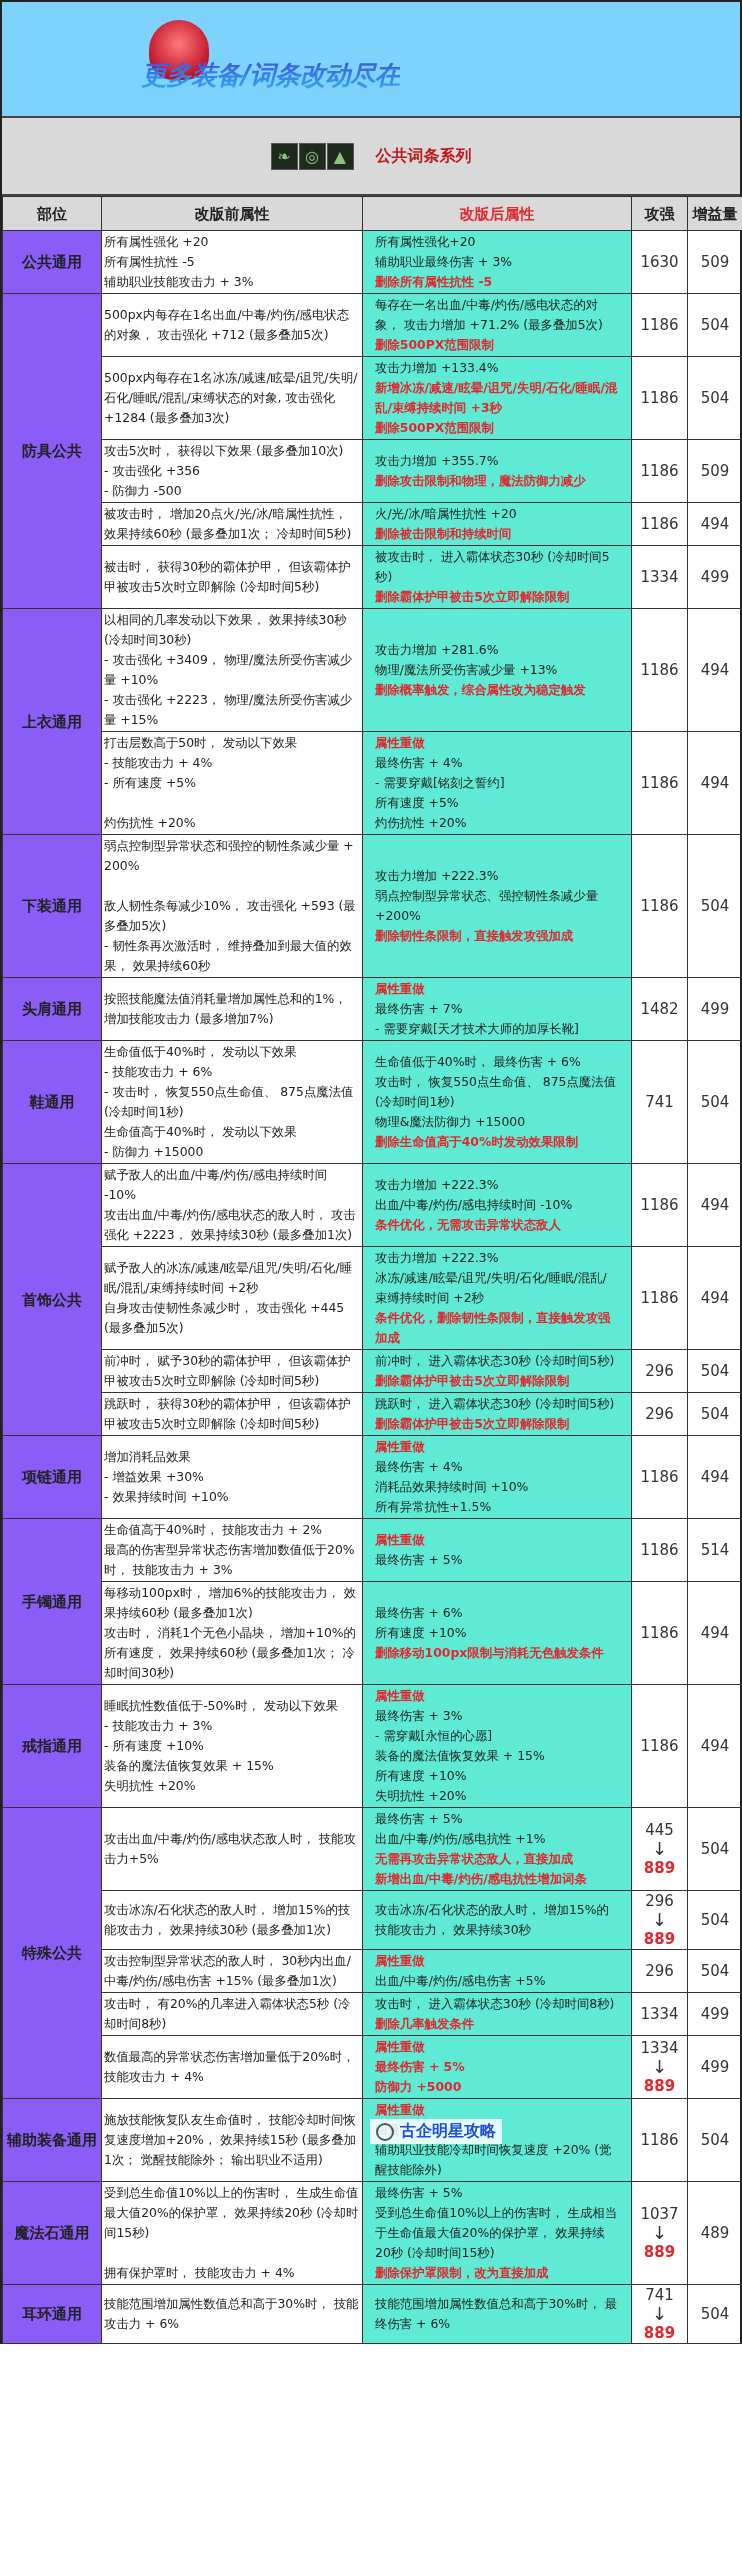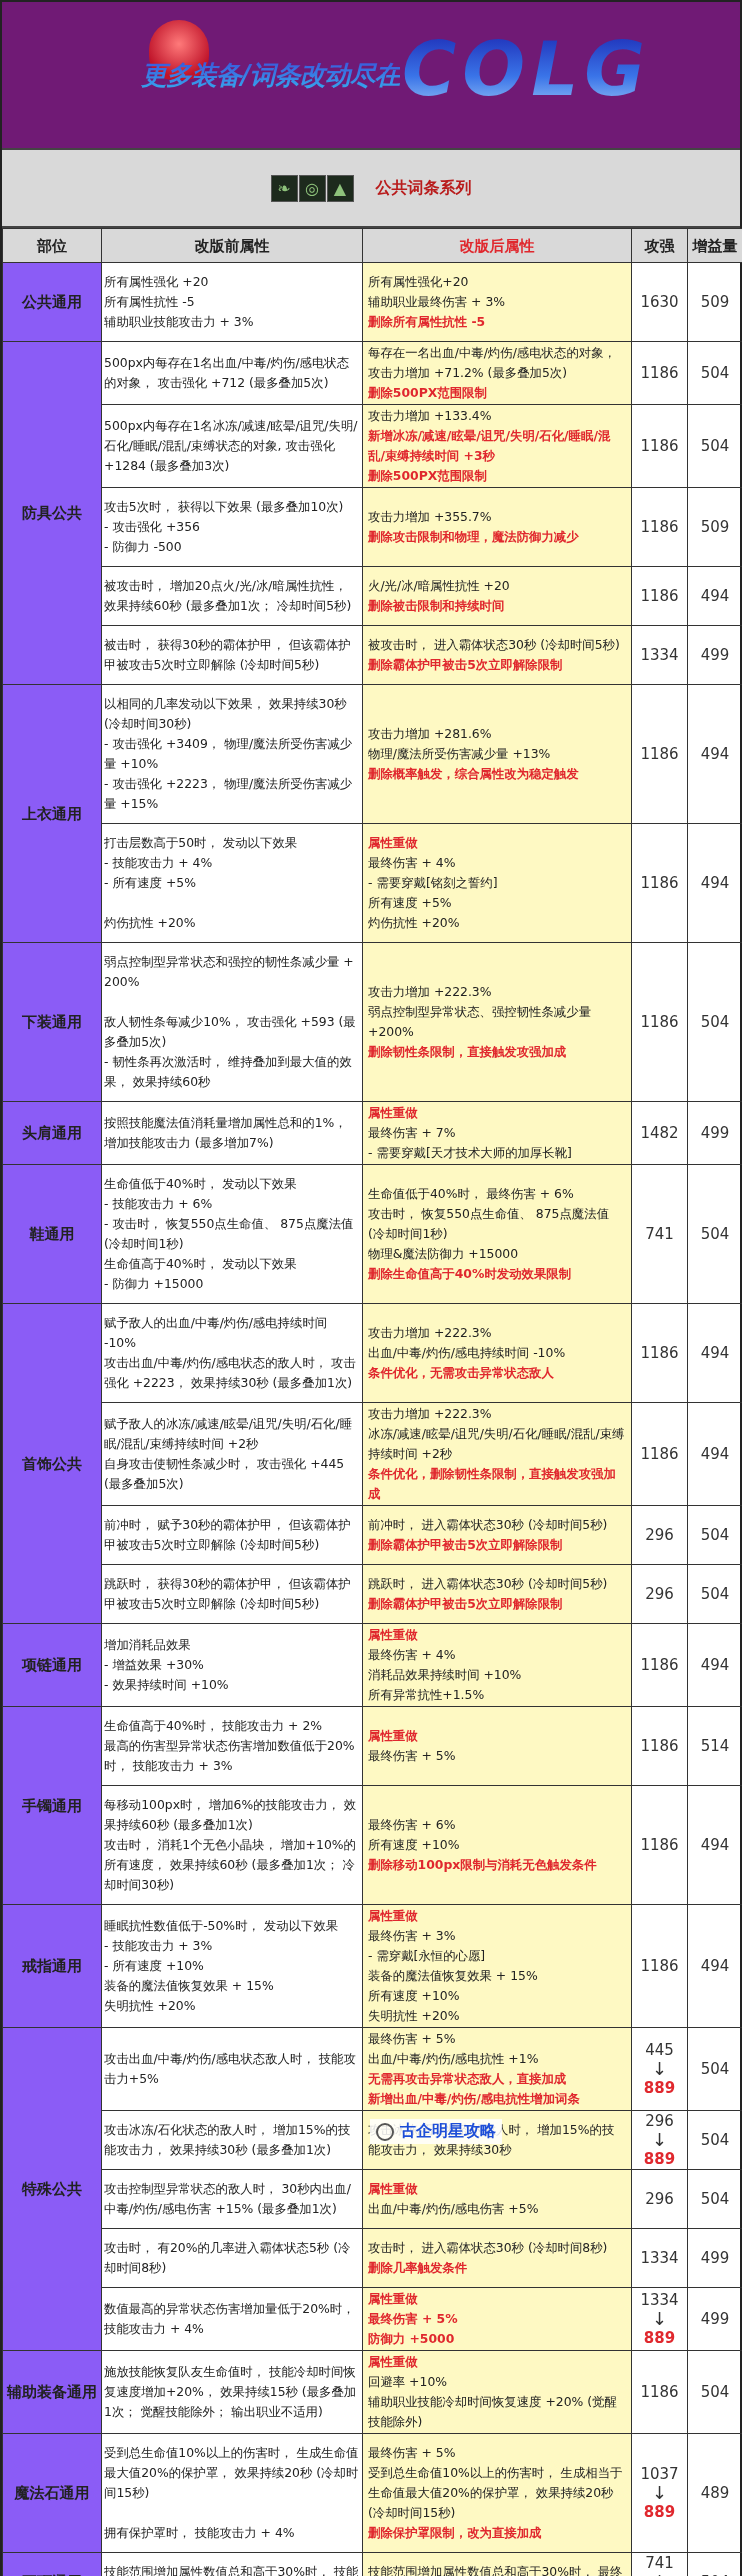--- a/index.html
+++ b/index.html
@@ -1,50 +1,49 @@
 <!DOCTYPE html>
 <html><head>
 <meta charset="utf-8">
 <style>
   * { box-sizing: border-box; margin: 0; padding: 0; }
   body { width: 742px; background: #ffffff; font-family: "DejaVu Sans", "Liberation Sans", sans-serif; color: #222; }
   .page { width: 742px; border: 2px solid #222; border-bottom: none; }
-  .banner { height: 148px; background: #701a75; display: flex; align-items: center; justify-content: center; border-bottom: 2px solid #444; position: relative; }
+  .banner { height: 116px; background: #7dd3fc; display: flex; align-items: center; justify-content: center; border-bottom: 2px solid #444; position: relative; }
   .banner-char { width: 60px; height: 60px; border-radius: 50% 50% 40% 40%; background: radial-gradient(circle at 50% 40%, #ff7a7a, #c0142a 70%); position: absolute; left: 147px; top: 18px; }
   .banner-text { position: absolute; left: 139px; top: 56px; font-size: 26px; font-weight: bold; font-style: italic; color: #2a6fd6; letter-spacing: -1px;
     background: linear-gradient(180deg, #3b4fd9, #35b0f0); -webkit-background-clip: text; background-clip: text; -webkit-text-fill-color: transparent; }
   .banner-logo { position: absolute; left: 400px; top: 30px; font-size: 74px; font-weight: bold; font-style: italic; letter-spacing: 6px; line-height: 74px;
     background: linear-gradient(180deg, #1e2fb8 0%, #3a74e8 60%, #8ab8f5 100%); -webkit-background-clip: text; background-clip: text; -webkit-text-fill-color: transparent; font-family: "DejaVu Sans", sans-serif; }
   .section-title { height: 78px; background: #d9d9d9; display: flex; align-items: center; justify-content: center; gap: 22px; border-bottom: 2px solid #444; }
   .icons { display: flex; gap: 1px; }
   .item-icon { width: 27px; height: 27px; background: #1d2a1d; border: 1px solid #555; display: flex; align-items: center; justify-content: center; color: #8ec27b; font-size: 16px; }
   .section-title .title { font-size: 16px; font-weight: bold; color: #b91c1c; }
   table { width: 738px; border-collapse: collapse; table-layout: fixed; }
   th, td { border: 1.5px solid #333; font-size: 12.4px; line-height: 20px; vertical-align: middle; }
   th { background: #d9d9d9; height: 34px; font-size: 15px; font-weight: bold; }
   th.after { color: #e0282e; }
   td.part { text-align: center; font-weight: bold; font-size: 15px; background: #8b5cf6; }
-  td.before { padding: 9px 2px; background: #fff; }
-  td.after { padding: 1px 5px; background: #fef9c3; }
+  td.before { padding: 1px 2px; background: #fff; }
+  td.after { padding: 1px 12px; background: #5eead4; }
   td.num { text-align: center; font-size: 15px; color: #333; }
   td.num .arrow { display: block; font-size: 18px; line-height: 18px; }
   td.num .new { display: block; color: #e0282e; font-weight: bold; }
   .line { display: block; }
   .red { color: #e0282e; font-weight: bold; }
   .overlay { position: absolute; left: 368px; top: 2117px; background: rgba(255,255,255,0.85); padding: 2px 6px; font-size: 16px; font-weight: bold; color: #1d4ed8; display: flex; align-items: center; gap: 6px; }
   .overlay .wx { width: 18px; height: 18px; border: 2px solid #555; border-radius: 50%; display: inline-block; }
 </style>
 </head>
 <body>
 
 <div class="page" style="position:relative;">
   <div class="banner">
     <div class="banner-char"></div>
     <div class="banner-text">更多装备/词条改动尽在</div>
-    <div class="banner-logo">COLG</div>
   </div>
 
   <div class="section-title">
     <div class="icons">
       <span class="item-icon">❧</span>
       <span class="item-icon">◎</span>
       <span class="item-icon">▲</span>
     </div>
     <span class="title">公共词条系列</span>
   </div>

